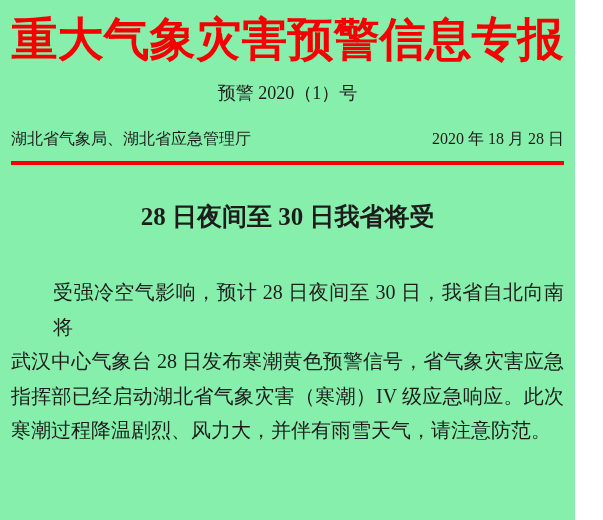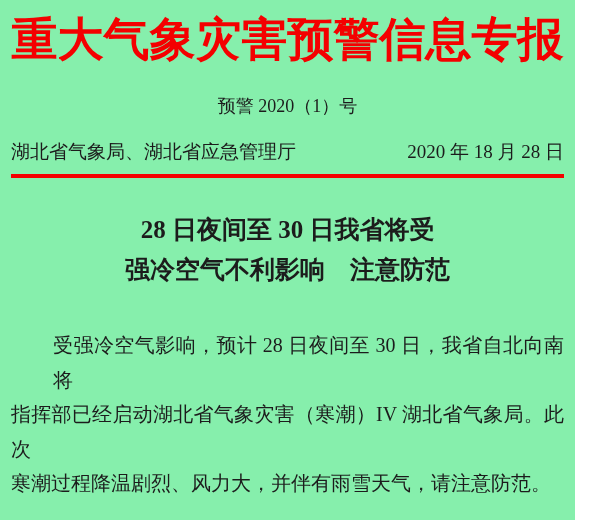--- a/index.html
+++ b/index.html
@@ -23,31 +23,31 @@
     font-family: "Liberation Sans", sans-serif;
     font-weight: 800;
     font-size: 46px;
     line-height: 62px;
     letter-spacing: 0px;
     text-align: center;
     color: var(--accent-red);
     white-space: nowrap;
   }
   .issue-no {
-    margin-top: 24px;
+    margin-top: 11px;
     font-size: 18px;
     line-height: 24px;
     text-align: center;
   }
   .issuer-row {
     display: flex;
     justify-content: space-between;
     align-items: center;
     margin-top: 22px;
-    font-size: 19px;
+    font-size: 16px;
     line-height: 24px;
   }
   .red-rule {
     border: none;
     height: 4px;
     margin: 10px 0 0 0;
     background: var(--accent-red);
   }
   .doc-title {
     margin: 32px 0 8px 0;
@@ -81,22 +81,22 @@
 
   <div class="issuer-row">
     <span>湖北省气象局、湖北省应急管理厅</span>
     <span>2020 年 18 月 28 日</span>
   </div>
 
   <hr class="red-rule">
 
   <h2 class="doc-title">
     <span class="t-line">28 日夜间至 30 日我省将受</span>
-    <span class="t-line">强冷空气不利影响　注意防范</span>
   </h2>
 
   <div class="body-text">
       <div class="body-line first">受强冷空气影响，预计 28 日夜间至 30 日，我省自北向南将</div>
-      <div class="body-line">指挥部已经启动湖北省气象灾害（寒潮）IV 湖北省气象局。此次</div>
+      <div class="body-line">武汉中心气象台 28 日发布寒潮黄色预警信号，省气象灾害应急</div>
+      <div class="body-line">指挥部已经启动湖北省气象灾害（寒潮）IV 级应急响应。此次</div>
       <div class="body-line last">寒潮过程降温剧烈、风力大，并伴有雨雪天气，请注意防范。</div>
     </div>
 
 </div>
 
 </body></html>

